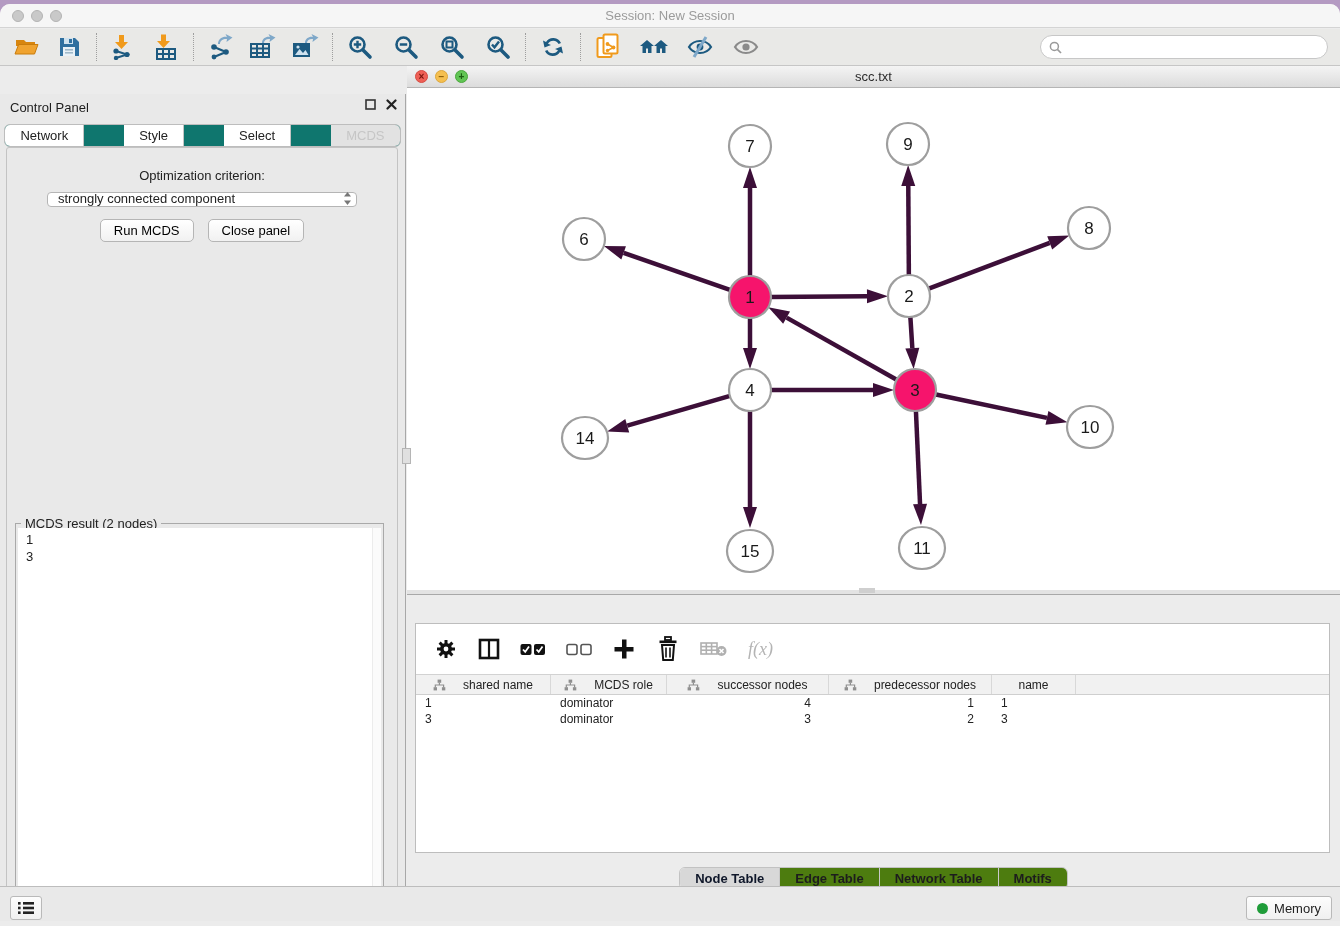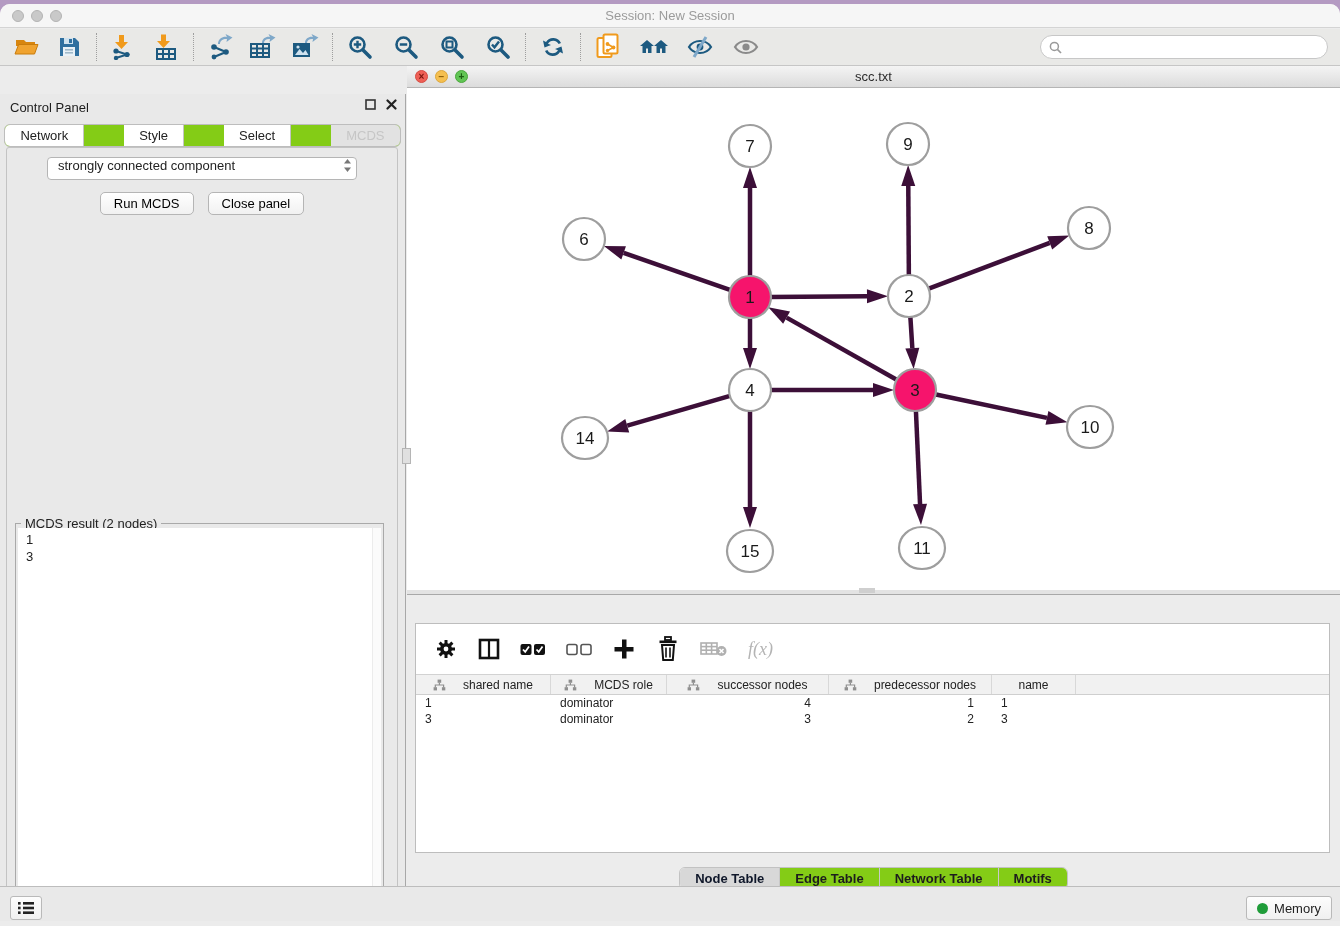--- a/index.html
+++ b/index.html
@@ -31,29 +31,29 @@
   .tb-btn{ width:34px; height:30px; display:flex; align-items:center; justify-content:center; cursor:default;}
   .search-wrap{ position:absolute; right:12px; top:6px; width:288px; height:24px;
     background:#fff; border:1px solid #c7c7c7; border-radius:12px; display:flex; align-items:center; padding:0 8px; gap:5px;}
   .search-wrap input{ border:none; outline:none; flex:1; font-size:12px; background:transparent; font-family:inherit;}
   
   .control-panel{ position:absolute; left:0; top:62px; width:406px; height:820px;
     background:#e9e9e9; border-right:1px solid #a8a8a8;margin-top:28px;}
   .panel-header{ position:relative; height:26px; display:flex; align-items:center; padding:0 10px; font-size:13px; color:#1d1d1d;}
   .panel-header .ph-icons{ position:absolute; right:8px; top:5px; display:flex; gap:10px; align-items:center;}
   .cp-tabs{ display:flex; justify-content:center; margin-top:4px;}
-  .cp-tabgroup{ display:inline-flex; border:1px solid #bdbdbd; border-radius:6px; overflow:hidden; background:#84cc16;gap:40px;}
+  .cp-tabgroup{ display:inline-flex; border:1px solid #bdbdbd; border-radius:6px; overflow:hidden; background:#0f766e;gap:40px;}
   .cp-tab{ padding:3px 15px; font-size:13px; background:#fff; border-right:1px solid #c4c4c4; cursor:default;}
   .cp-tab:last-child{ border-right:none;}
   .cp-tab.disabled{ background:#e2e2e2; color:#c6c6c6;}
   .cp-body{ position:absolute; left:6px; right:7px; top:53px; bottom:10px;
     border:1px solid #c3c3c3; border-radius:3px; background:#e9e9e9;}
   .opt-label{ text-align:center; margin-top:20px; font-size:13px;}
-  .select-box{ width:310px; height:23px; margin:9px auto 0 auto; background:#fff;
-    border:1px solid #b5b5b5; border-radius:4px; display:flex; align-items:flex-start; padding:0 4px 0 10px; font-size:13px;}
+  .select-box{ width:310px; height:15px; margin:9px auto 0 auto; background:#fff;
+    border:1px solid #b5b5b5; border-radius:4px; display:flex; align-items:flex-end; padding:0 4px 0 10px; font-size:13px;}
   .select-box .sel-text{ flex:1;}
   .btn-row{ display:flex; justify-content:center; gap:14px; margin-top:12px;}
   .cp-btn{ font-size:13px; padding:3px 13px; background:linear-gradient(#ffffff,#f1f1f1);
     border:1px solid #b5b5b5; border-radius:5px; cursor:default; font-family:inherit;}
   .result-group{ position:absolute; left:8px; width:369px; top:375px; bottom:2px;
     border:1px solid #a9a9a9;}
   .result-title{ position:absolute; top:-8px; left:5px; background:#e9e9e9; padding:0 4px; font-size:13px;text-align:right;}
   .result-inner{ position:absolute; left:2px; right:2px; top:4px; bottom:2px; background:#fff;
     font-size:13px; line-height:17px; padding:3px 8px; white-space:pre-line; overflow:hidden;}
   .result-scroll{ position:absolute; right:2px; top:4px; bottom:2px; width:9px; background:#fbfbfb; border-left:1px solid #ececec;}
@@ -83,21 +83,21 @@
   .tbl-head{ display:flex; height:21px; background:#f1f1f1; border-top:1px solid #d2d2d2; border-bottom:1px solid #cfcfcf; font-size:12px;}
   .th{ display:flex; align-items:center; justify-content:center; gap:17px; border-right:1px solid #d8d8d8; height:100%; color:#222;}
   .th .tree{ display:flex; align-items:center;}
   .tbl-body{ font-size:12px;}
   .tr{ display:flex; height:16px; align-items:center;}
   .td{ height:100%; display:flex; align-items:center; overflow:hidden;}
   .td.a-left{ justify-content:flex-start; padding-left:9px;}
   .td.a-right{ justify-content:flex-end; padding-right:18px;}
   .tp-tabs{ position:absolute; left:0; right:0; top:272px; display:flex; justify-content:center;}
   .tp-tabgroup{ display:inline-flex; border:1px solid #c2c2c2; border-radius:6px; overflow:hidden; background:#fff;}
-  .tp-tab{ padding:3px 15px; font-size:13px; font-weight:bold; background:#84cc16; border-right:1px solid #c9c9c9; cursor:default; color:#1d1d1d;}
+  .tp-tab{ padding:3px 15px; font-size:13px; font-weight:bold; background:#4d7c0f; border-right:1px solid #c9c9c9; cursor:default; color:#1d1d1d;}
   .tp-tab:last-child{ border-right:none;}
   .tp-tab.active{ background:#d8d8d8; color:#0f172a;}
   
   .statusbar{ position:absolute; left:0; top:882px; width:100%; height:35px; background:#e9e9e9; border-top:1px solid #bdbdbd;}
   .status-left-btn{ position:absolute; left:10px; top:9px; width:32px; height:24px;
     background:linear-gradient(#fdfdfd,#f0f0f0); border:1px solid #b9b9b9; border-radius:3px;
     display:flex; align-items:center; justify-content:center;}
   .memory-btn{ position:absolute; right:8px; top:9px; height:24px; padding:0 10px;
     background:linear-gradient(#fdfdfd,#f0f0f0); border:1px solid #b9b9b9; border-radius:3px;
     display:flex; align-items:center; gap:6px; font-size:13px;}
@@ -294,20 +294,21 @@
     </div>
     <div class="cp-tabs">
       <div class="cp-tabgroup" id="cp-tabgroup">
           <span class="cp-tab">Network</span>
           <span class="cp-tab">Style</span>
           <span class="cp-tab">Select</span>
           <span class="cp-tab disabled">MCDS</span>
         </div>
     </div>
     <div class="cp-body">
+      <div class="opt-label">Optimization criterion:</div>
       <div class="select-box">
         <span class="sel-text">strongly connected component</span>
         <span>
           <svg width="9" height="15" viewBox="0 0 9 15">
               <path d="M4.5,1 L8,5.5 H1 z" fill="#777"></path>
               <path d="M4.5,14 L1,9.5 H8 z" fill="#777"></path>
             </svg>
         </span>
       </div>
       <div class="btn-row">

